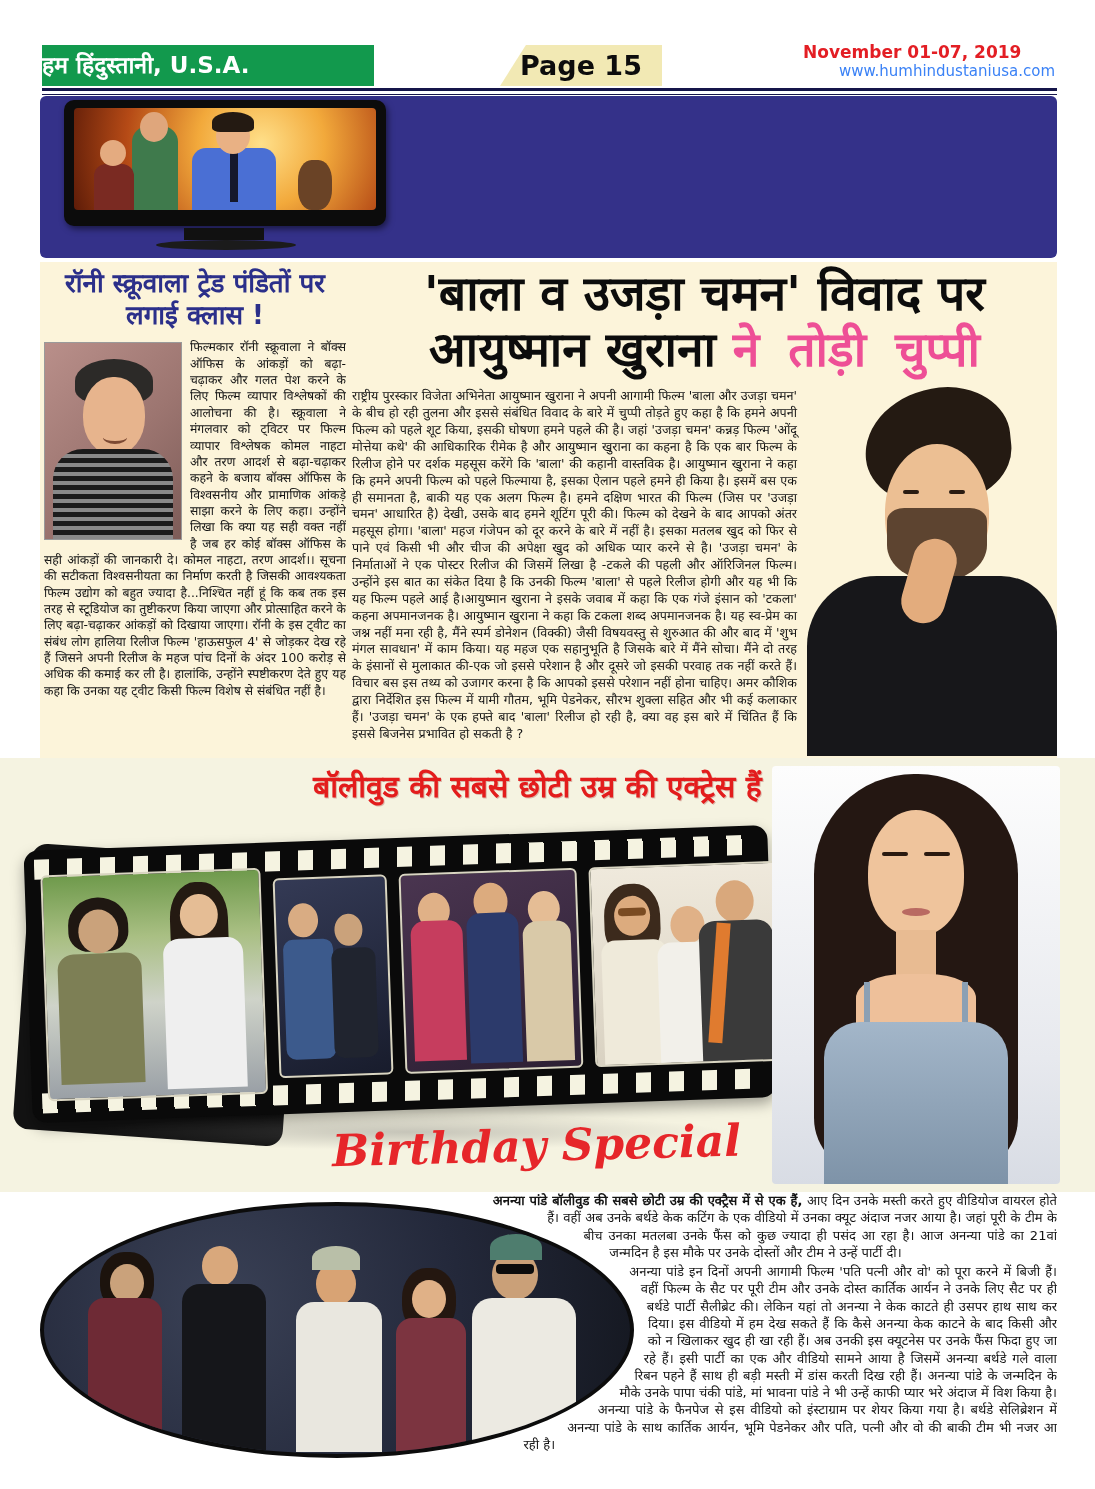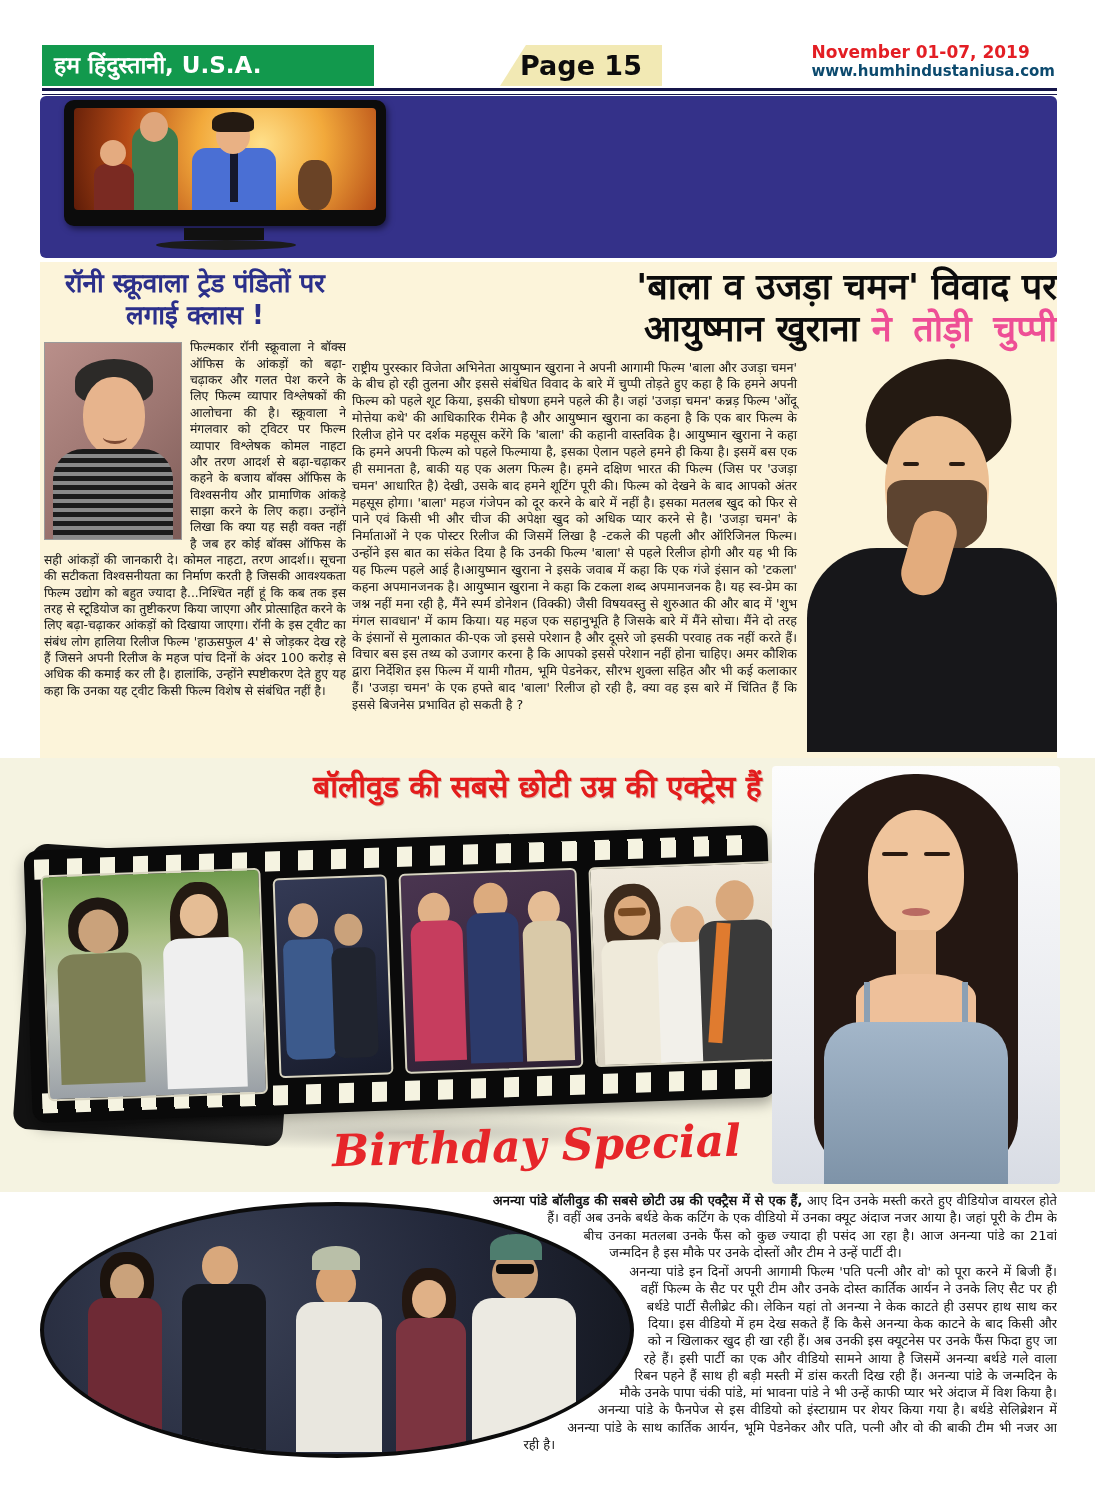--- a/index.html
+++ b/index.html
@@ -1,28 +1,28 @@
 <!DOCTYPE html>
 <html><head>
 <meta charset="utf-8">
 <style>
   html,body{margin:0;padding:0;background:#e8e8e8;}
   .page{position:relative;width:1095px;height:1489px;background:#ffffff;margin:0 auto;
         font-family:"DejaVu Sans",sans-serif;overflow:hidden;}
 
   
   .mast-bar{position:absolute;left:42px;top:45px;width:332px;height:41px;background:#12994d;
-            color:#ffffff;font-weight:bold;font-size:23px;line-height:41px;padding-left:12px;
+            color:#ffffff;font-weight:bold;font-size:23px;line-height:41px;
             box-sizing:border-box;white-space:nowrap;}
   .page-label{position:absolute;left:500px;top:45px;width:162px;height:41px;background:#f2e9b4;
               clip-path:polygon(16% 0,100% 0,100% 100%,0 100%);
               color:#0d0d0d;font-weight:bold;font-size:27px;line-height:41px;text-align:center;}
   .hdr-right{position:absolute;right:40px;top:43px;text-align:left;line-height:1.15;}
   .hdr-date{color:#e31e24;font-weight:bold;font-size:17px;}
-  .hdr-site{color:#0c4a6e;font-weight:bold;font-size:15px;}
+  .hdr-site{color:#3b82f6;font-weight:normal;font-size:15px;margin-left:36px;}
   .hdr-rule{position:absolute;left:42px;right:38px;top:88px;height:3px;
             border-top:3px solid #15154a;border-bottom:1px solid #15154a;}
 
   
   .band{position:absolute;left:40px;top:96px;width:1017px;height:162px;background:#343189;border-radius:6px;}
   .band-title{position:absolute;left:390px;top:0;width:620px;height:100%;display:flex;align-items:center;
               justify-content:center;color:#ffe600;font-size:100px;font-weight:800;letter-spacing:2px;
               text-shadow:3px 3px 0 rgba(20,20,70,.55);white-space:nowrap;}
   
   .tv{position:absolute;left:24px;top:4px;width:340px;height:154px;}
@@ -50,21 +50,21 @@
   .left-body{font-size:12.3px;line-height:1.33;font-weight:500;text-align:justify;color:#141414;}
   .ronnie{float:left;width:136px;height:196px;margin:3px 8px 2px 0;border:1px solid #9a9a9a;position:relative;
           overflow:hidden;background:linear-gradient(135deg,#b98f8a 0%,#9c7570 55%,#7d5c58 100%);}
   .ronnie-hair{position:absolute;left:30px;top:16px;width:78px;height:44px;background:#2c2a28;border-radius:50% 50% 30% 30%;}
   .ronnie-face{position:absolute;left:38px;top:34px;width:62px;height:78px;background:#e7b48d;border-radius:48%;}
   .ronnie-smile{position:absolute;left:58px;top:88px;width:24px;height:10px;border-bottom:3px solid #7c4a33;border-radius:50%;}
   .ronnie-sweater{position:absolute;left:8px;top:106px;width:120px;height:90px;border-radius:30px 30px 0 0;
           background:repeating-linear-gradient(180deg,#1c1c1c 0 5px,#8a8a8a 5px 9px);}
 
   .main-article{position:absolute;left:312px;top:2px;width:705px;height:492px;overflow:hidden;}
-  .main-headline{margin:2px 0 0 0;text-align:right;font-size:36px;font-weight:800;line-height:1.16;color:#0c0c0c;}
+  .main-headline{margin:2px 0 0 0;text-align:center;font-size:48px;font-weight:800;line-height:1.16;color:#0c0c0c;}
   .main-headline .pink{color:#ee4f96;font-family:Liberation Mono, monospace;}
   .main-body{margin-top:7px;font-size:12.6px;line-height:1.34;font-weight:500;text-align:justify;color:#141414;}
   .ayush{float:right;width:250px;height:392px;margin:0 0 4px 10px;position:relative;}
   .ayush-hair{position:absolute;left:58px;top:0;width:146px;height:116px;background:#241a12;
               border-radius:55% 45% 45% 45%;transform:rotate(-6deg);}
   .ayush-face{position:absolute;left:78px;top:56px;width:104px;height:136px;background:#ecbf93;border-radius:50% 50% 46% 46%;}
   .ayush-beard{position:absolute;left:80px;top:120px;width:100px;height:74px;background:#5d4430;border-radius:18% 18% 52% 52%;}
   .ayush-eye{position:absolute;width:16px;height:4px;background:#2a1c12;border-radius:2px;top:102px;}
   .ayush-eye.l{left:96px;} .ayush-eye.r{left:142px;}
   .ayush-torso{position:absolute;left:0;top:188px;width:250px;height:204px;background:#17171a;border-radius:70px 56px 0 0;}

